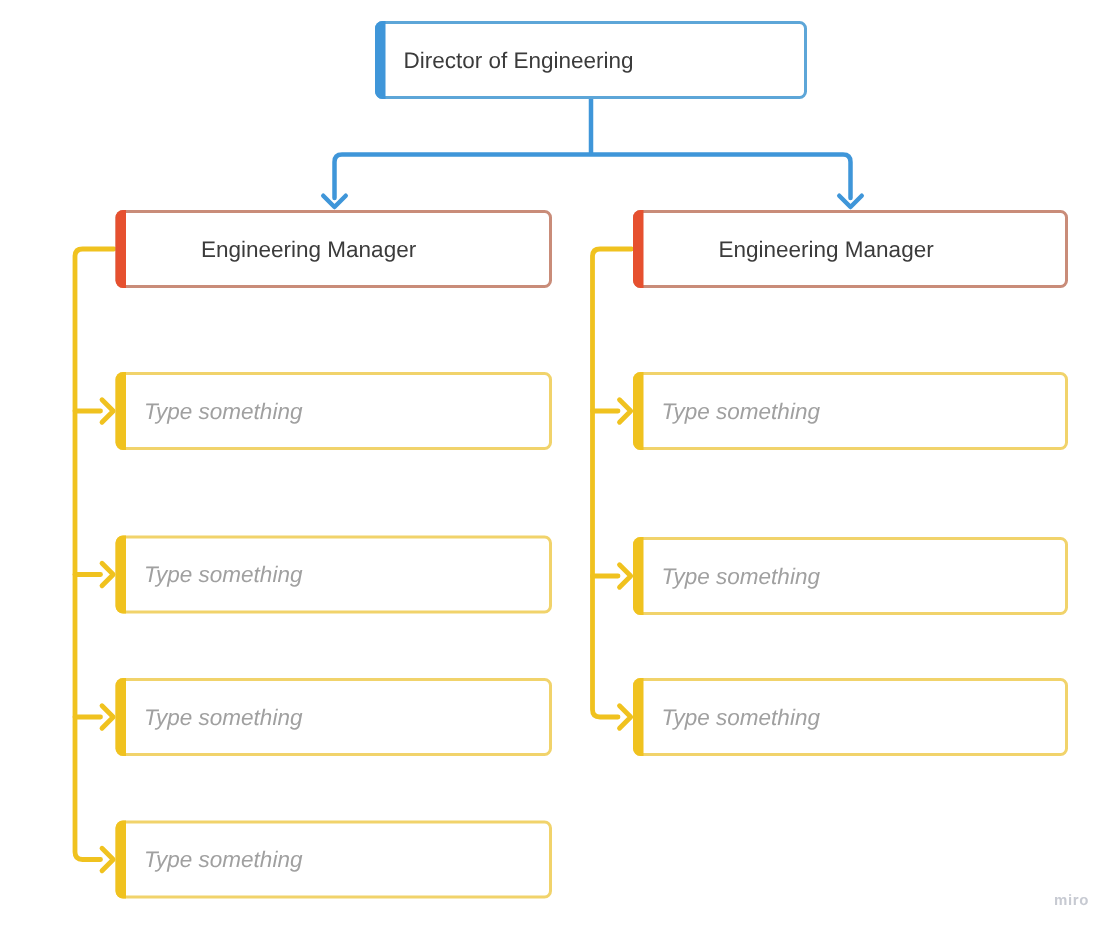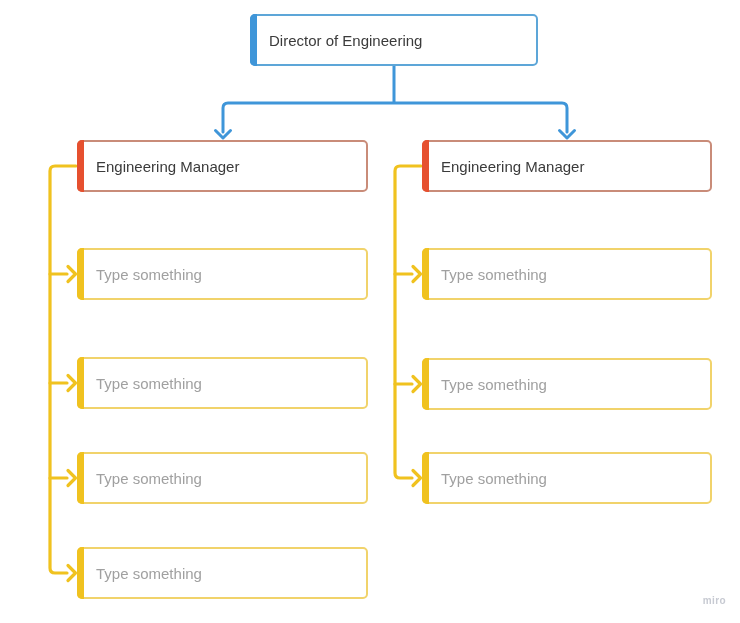--- a/index.html
+++ b/index.html
@@ -25,22 +25,22 @@
   }
   .node .bar{
     position:absolute;left:-2px;top:-2px;bottom:-2px;width:7px;
     border-radius:5px 0 0 5px;
   }
   .node .label{
     padding-left:17px;font-size:15px;color:var(--text-dark);
     white-space:nowrap;line-height:1;
   }
   .node.blue{border-color:var(--blue-border);}   .node.blue .bar{background:var(--blue);}
-  .node.red{border-color:var(--red-border);}     .node.red .bar{background:var(--red);}
-  .node.yellow{border-color:var(--yellow-border);} .node.yellow .bar{background:var(--yellow);}
+  .node.red{border-color:var(--red-border);padding-left:38px;}     .node.red .bar{background:var(--red);}
+  .node.yellow{border-color:var(--yellow-border);font-style:italic;} .node.yellow .bar{background:var(--yellow);}
   .node.yellow .label{color:var(--text-placeholder);}
   .watermark{
     position:absolute;right:14px;bottom:17px;font-size:10px;font-weight:600;
     letter-spacing:.4px;color:var(--watermark);
   }
 </style>
 </head>
 <body>
 
 <div class="canvas">

